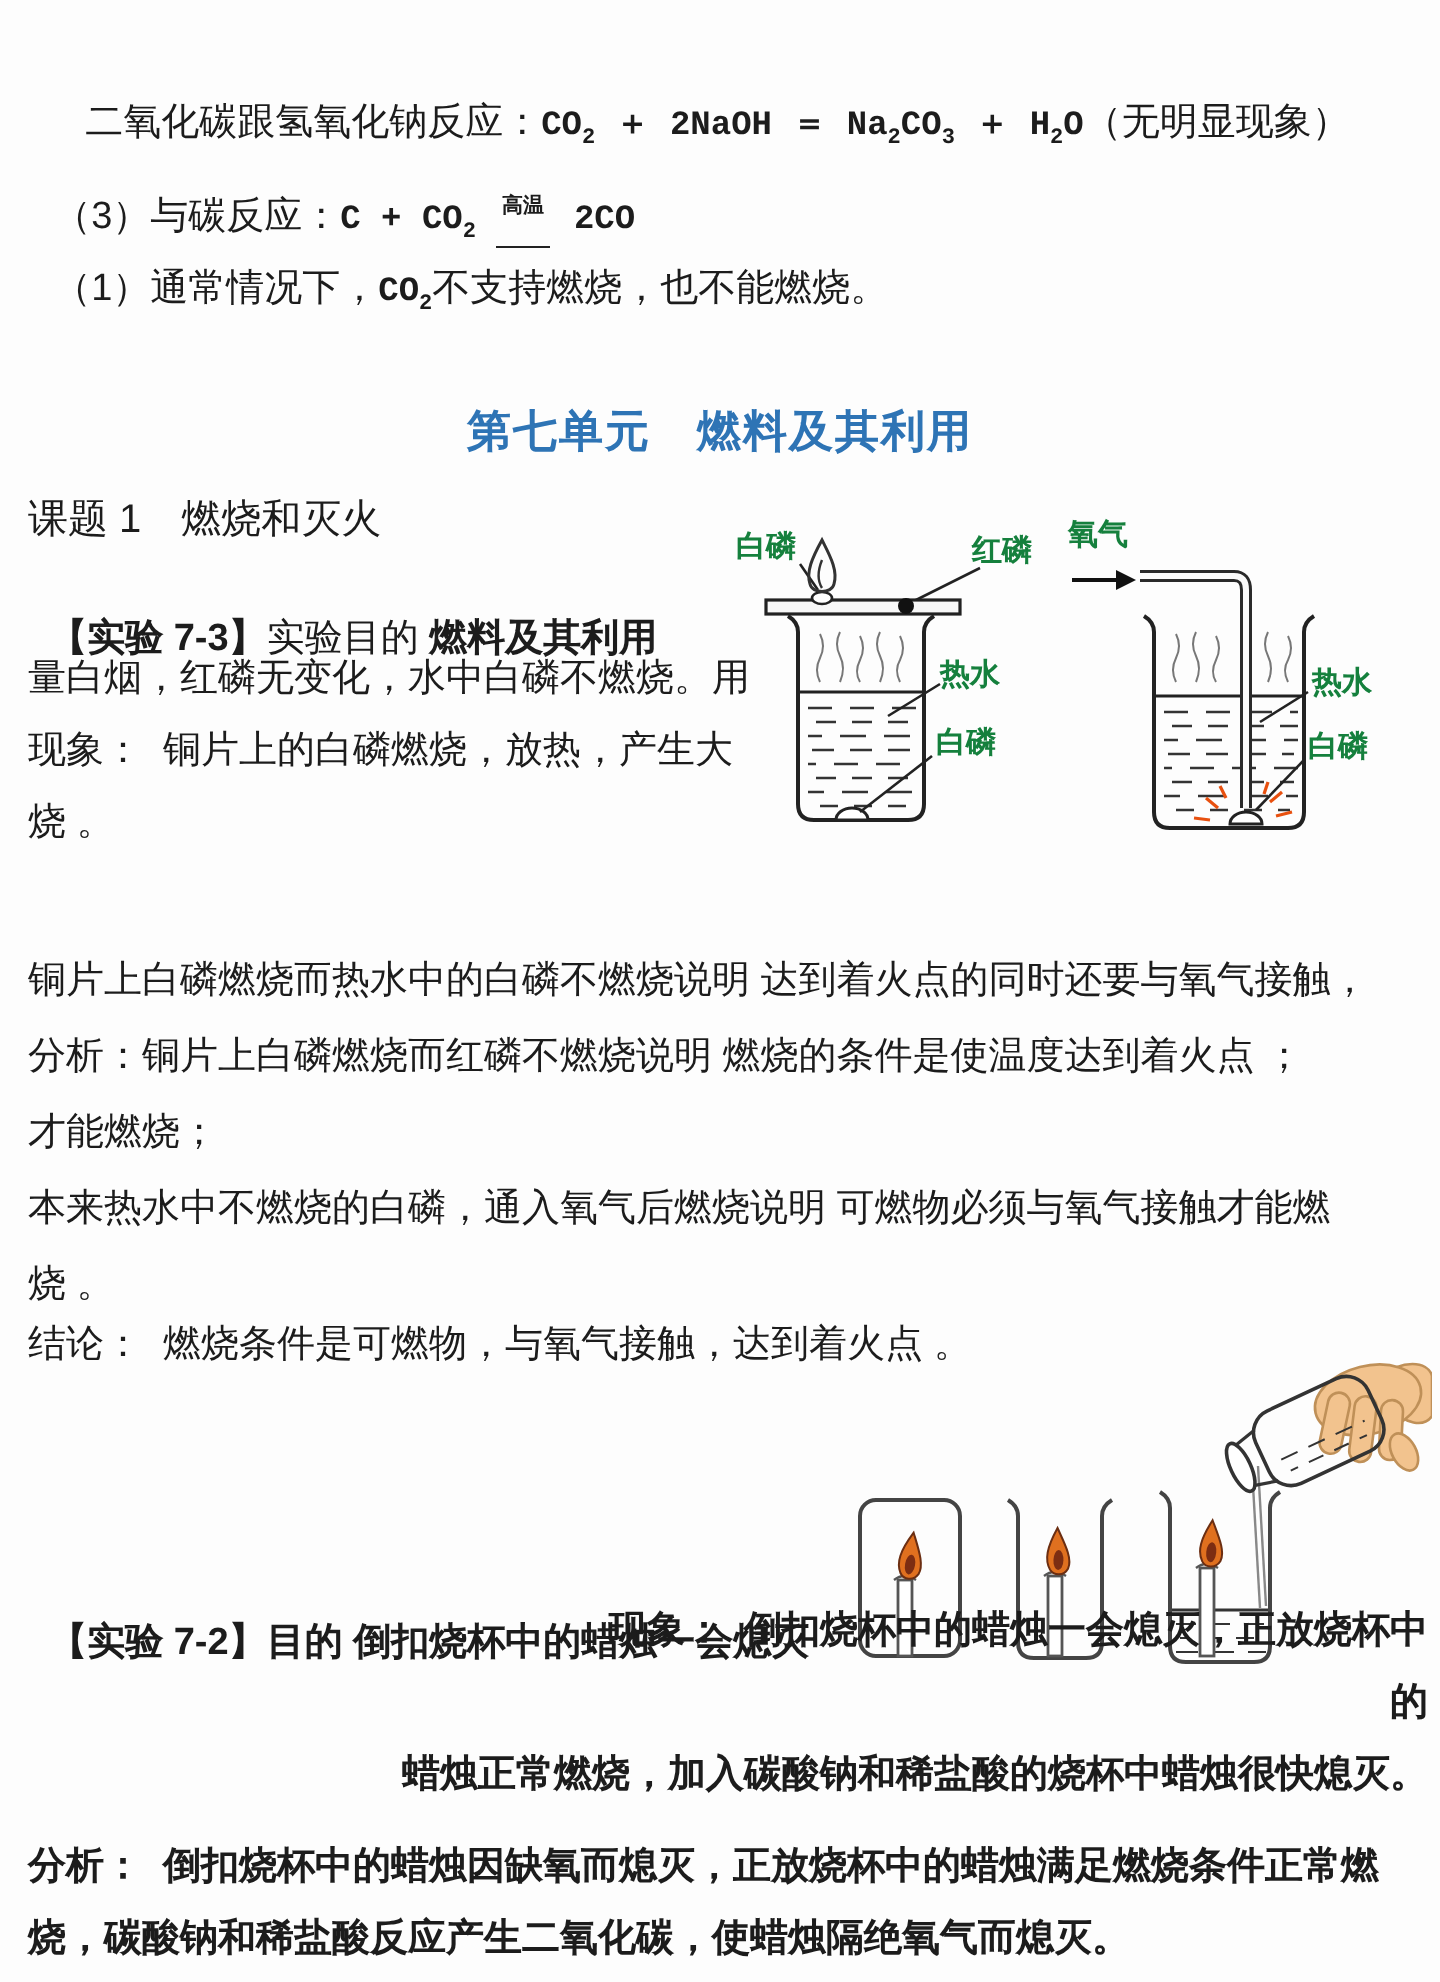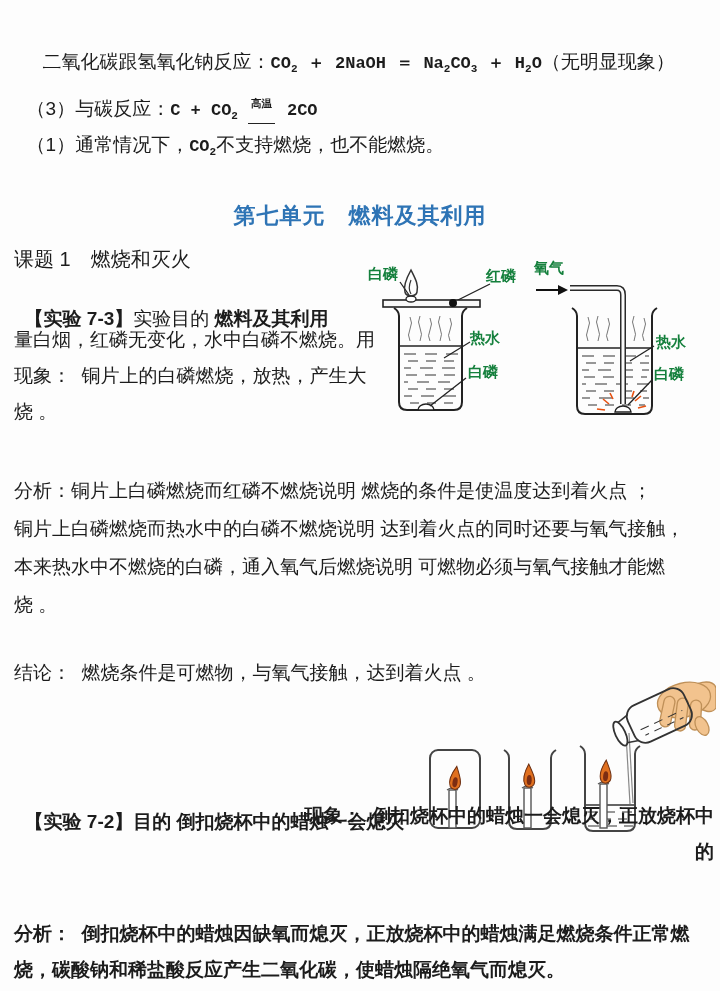--- a/index.html
+++ b/index.html
@@ -133,22 +133,23 @@
   <span class="fig-label" style="left:288px;top:112px;">白磷</span>
 </div>
 
 <div class="abs" style="left:14px;top:322px;width:376px;">
   <div class="line">量白烟，红磷无变化，水中白磷不燃烧。用</div>
   <div class="line">现象：  铜片上的白磷燃烧，放热，产生大</div>
   <div class="line">烧 。</div>
 </div>
 
 <div class="abs tight" style="left:14px;top:472px;width:700px;">
+  <div class="line">铜片上白磷燃烧而热水中的白磷不燃烧说明 达到着火点的同时还要与氧气接触，</div>
   <div class="line">分析：铜片上白磷燃烧而红磷不燃烧说明 燃烧的条件是使温度达到着火点 ；</div>
-  <div class="line">铜片上白磷燃烧而热水中的白磷不燃烧说明 达到着火点的同时还要与氧气接触，</div>
+  <div class="line">才能燃烧；</div>
   <div class="line">本来热水中不燃烧的白磷，通入氧气后燃烧说明 可燃物必须与氧气接触才能燃</div>
   <div class="line">烧 。</div>
 </div>
 
 <div class="abs line" style="left:14px;top:655px;">结论：  燃烧条件是可燃物，与氧气接触，达到着火点 。</div>
 
 <div class="fig" style="left:424px;top:680px;width:292px;height:160px;">
   <svg width="292" height="160" viewBox="0 0 292 160">
 
     <g>
@@ -214,18 +215,19 @@
   </svg>
 </div>
 
 <div class="abs exp-header exp2-bold" style="left:14px;top:762px;line-height:40px;">
   <span class="b">【实验 7-2】</span><span style="font-weight:700;">目的 </span><span class="b">倒扣烧杯中的蜡烛一会熄灭</span>
 </div>
 
 <div class="abs exp2-bold" style="left:14px;top:798px;width:700px;text-align:right;">
   <div class="line">现象：  倒扣烧杯中的蜡烛一会熄灭，正放烧杯中</div>
   <div class="line">的</div>
+  <div class="line">蜡烛正常燃烧，加入碳酸钠和稀盐酸的烧杯中蜡烛很快熄灭。</div>
 </div>
 
 <div class="abs exp2-bold" style="left:14px;top:916px;width:700px;">
   <div class="line">分析：  倒扣烧杯中的蜡烛因缺氧而熄灭，正放烧杯中的蜡烛满足燃烧条件正常燃</div>
   <div class="line">烧，碳酸钠和稀盐酸反应产生二氧化碳，使蜡烛隔绝氧气而熄灭。</div>
 </div>
 
 </body></html>

